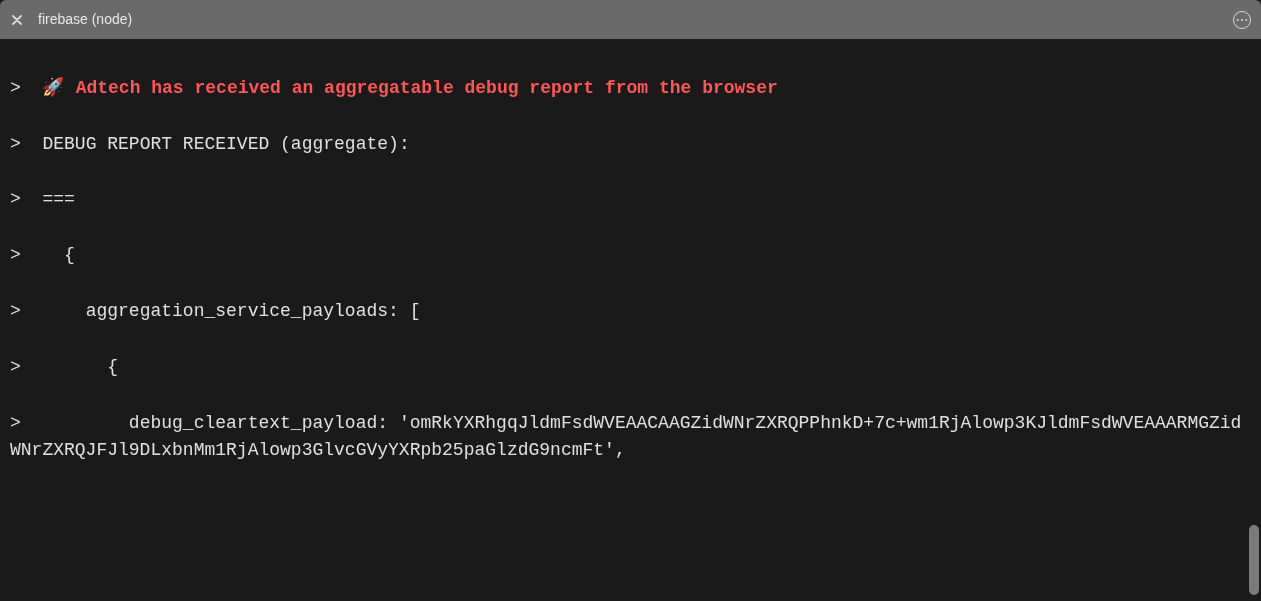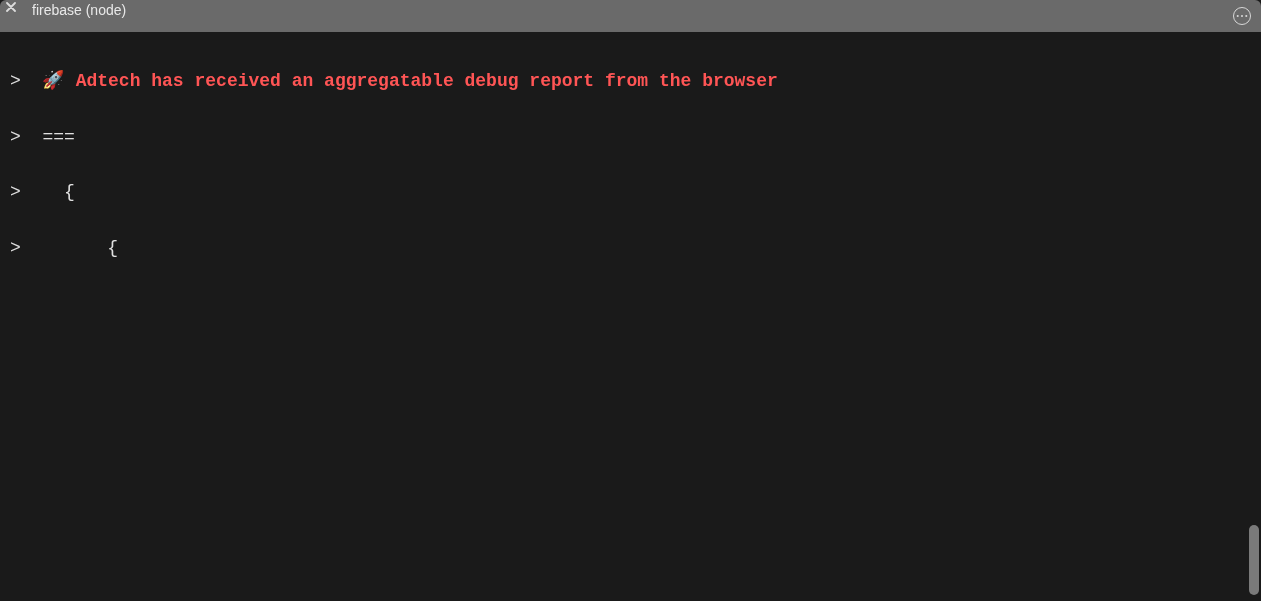--- a/index.html
+++ b/index.html
@@ -8,25 +8,25 @@
     height: 601px;
     background: #1a1a1a;
     font-family: "SF Mono", "Menlo", "Consolas", "Liberation Mono", monospace;
     font-size: 18px;
     line-height: 1.55;
     color: #e0e0e0;
     overflow: hidden;
     position: relative;
   }
   .titlebar {
-    height: 32px;
+    height: 39px;
     background: #6a6a6a;
     display: flex;
-    align-items: flex-start;
-    padding: 0 4px;
+    align-items: center;
+    padding: 0 10px;
     border-top-left-radius: 6px;
     border-top-right-radius: 6px;
     font-family: -apple-system, BlinkMacSystemFont, "Segoe UI", sans-serif;
     font-size: 14px;
     color: #e8e8e8;
     font-weight: 500;
     position: relative;
   }
   .titlebar .close {
     width: 14px;
@@ -100,23 +100,26 @@
     <svg viewBox="0 0 14 4" width="12" height="4">
         <circle cx="2" cy="2" r="1.2" fill="currentColor"></circle>
         <circle cx="7" cy="2" r="1.2" fill="currentColor"></circle>
         <circle cx="12" cy="2" r="1.2" fill="currentColor"></circle>
       </svg>
   </span>
 </div>
 
 <div class="terminal">
 <span class="line"><span class="prompt">&gt;</span>  <span class="rocket">🚀</span> <span class="heading">Adtech has received an aggregatable debug report from the browser</span></span>
+<span class="line"><span class="prompt">&gt;</span>  <span class="txt">DEBUG REPORT RECEIVED (aggregate):</span></span>
 <span class="line"><span class="prompt">&gt;</span>  <span class="txt">===</span></span>
 <span class="line"><span class="prompt">&gt;</span>  <span class="txt">  {</span></span>
+<span class="line"><span class="prompt">&gt;</span>  <span class="txt">    aggregation_service_payloads: [</span></span>
 <span class="line"><span class="prompt">&gt;</span>  <span class="txt">      {</span></span>
+<span class="line"><span class="prompt">&gt;</span>  <span class="txt">        debug_cleartext_payload: 'omRkYXRhgqJldmFsdWVEAACAAGZidWNrZXRQPPhnkD+7c+wm1RjAlowp3KJldmFsdWVEAAARMGZidWNrZXRQJFJl9DLxbnMm1RjAlowp3GlvcGVyYXRpb25paGlzdG9ncmFt',</span></span>
 
 
 
 
 
 </div>
 
 <div class="scrollbar-track">
   <div class="scrollbar-thumb"></div>
 </div>

